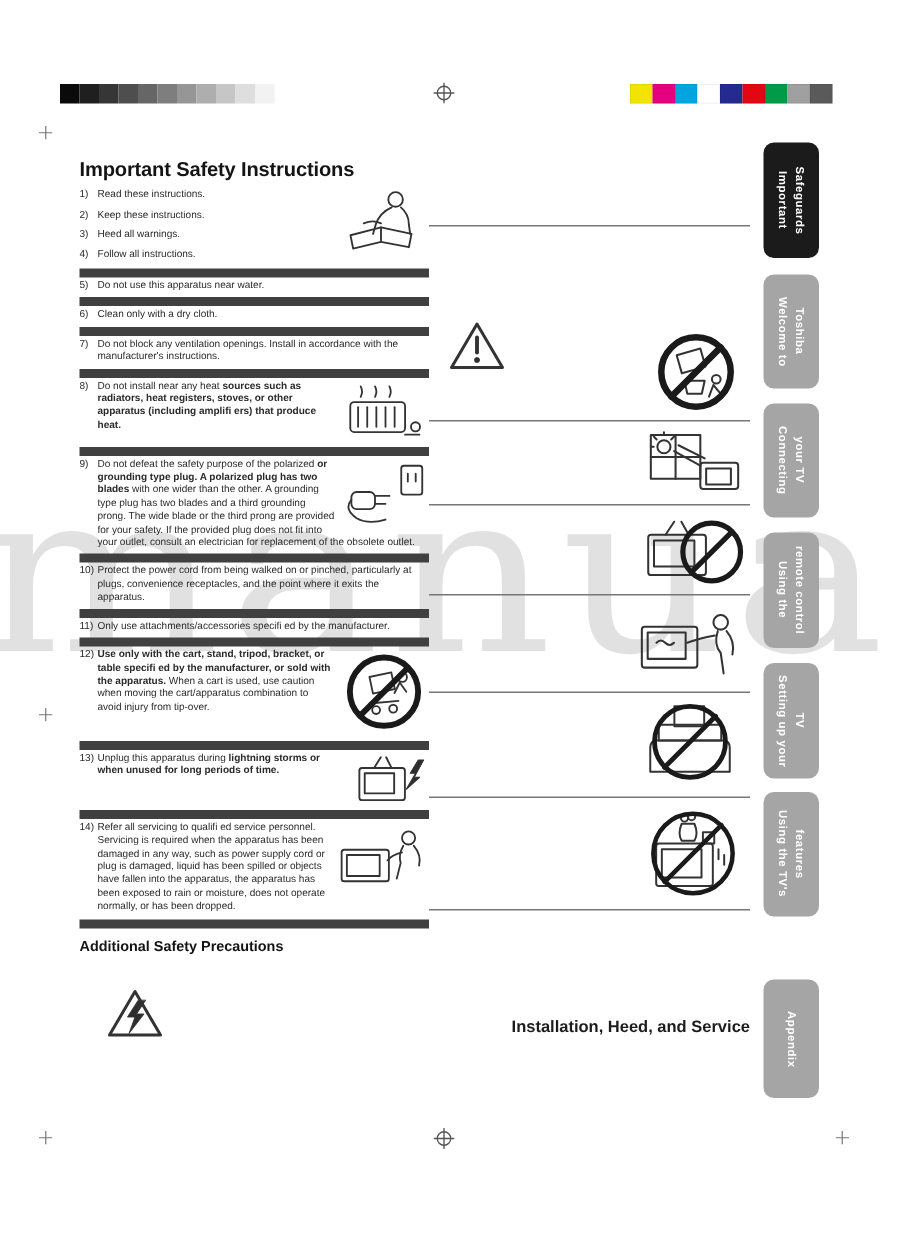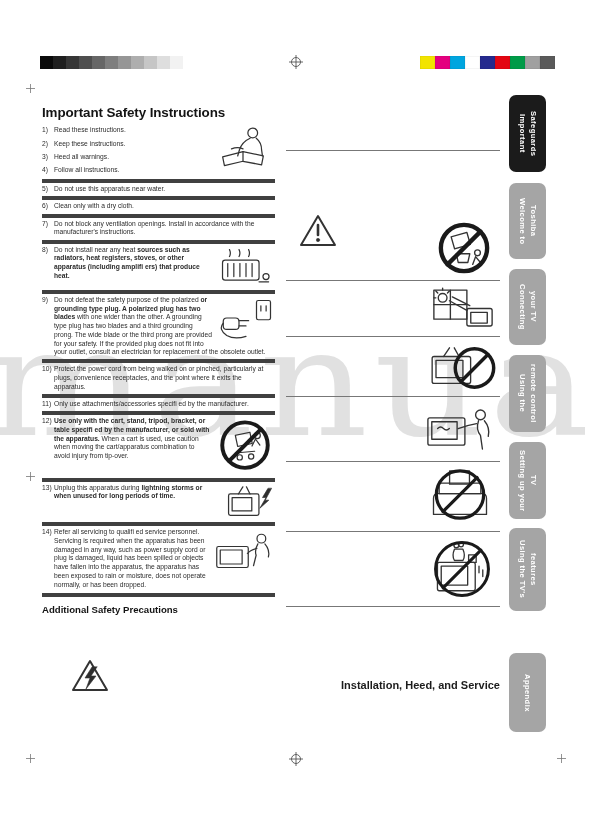--- a/index.html
+++ b/index.html
@@ -17,26 +17,26 @@
   .regmark,.cropmark{position:absolute}
   
   .tab{position:absolute;left:509px;width:37px;border-radius:7px;color:#fff;font-weight:bold;
     font-size:7.6px;line-height:1.5;letter-spacing:.4px;writing-mode:vertical-lr;
     display:flex;align-items:center;justify-content:center;padding:6px 0}
   .tab span{text-align:center}
   .tab1{top:95px;height:77px}.tab2{top:183px;height:76px}.tab3{top:269px;height:76px}
   .tab4{top:355px;height:77px}.tab5{top:442px;height:77px}.tab6{top:528px;height:83px}
   .tab7{top:653px;height:79px}
   
-  .leftcol{position:absolute;left:42px;top:104px;width:233px;font-size:6.7px;line-height:1.3}
+  .leftcol{position:absolute;left:53px;top:104px;width:233px;font-size:6.7px;line-height:1.3}
   .title{font-size:13.4px;font-weight:bold;color:#141414;letter-spacing:-.1px;margin-bottom:3px}
   .intro{overflow:hidden;padding-bottom:2px}
   .item{overflow:hidden;padding:2px 0 2.5px 12px;text-indent:-12px}
   .num{display:inline-block;width:12px;text-indent:0}
-  .rule{border-top:4px solid #404040}
+  .rule{border-top:6px solid #404040}
   .illu{float:right;margin:1px 0 1px 5px}
   .sk{stroke:#333;fill:none;stroke-width:1.4;stroke-linecap:round;stroke-linejoin:round}
   .add-head{font-size:9.6px;font-weight:bold;color:#141414;padding-top:7px;margin-top:1px}
   
   .rcol{position:absolute;left:286px;top:150px;width:214px}
   .rsec{border-top:1px solid #777;position:relative}
   .secA{height:130px}.secB{height:56px}.secC{height:60px}
   .secD{height:65px}.secE{height:70px}.secF{height:76px;border-bottom:1px solid #777}
   .rabs{position:absolute}
   .care-title{position:absolute;left:286px;top:679px;width:214px;text-align:right;

